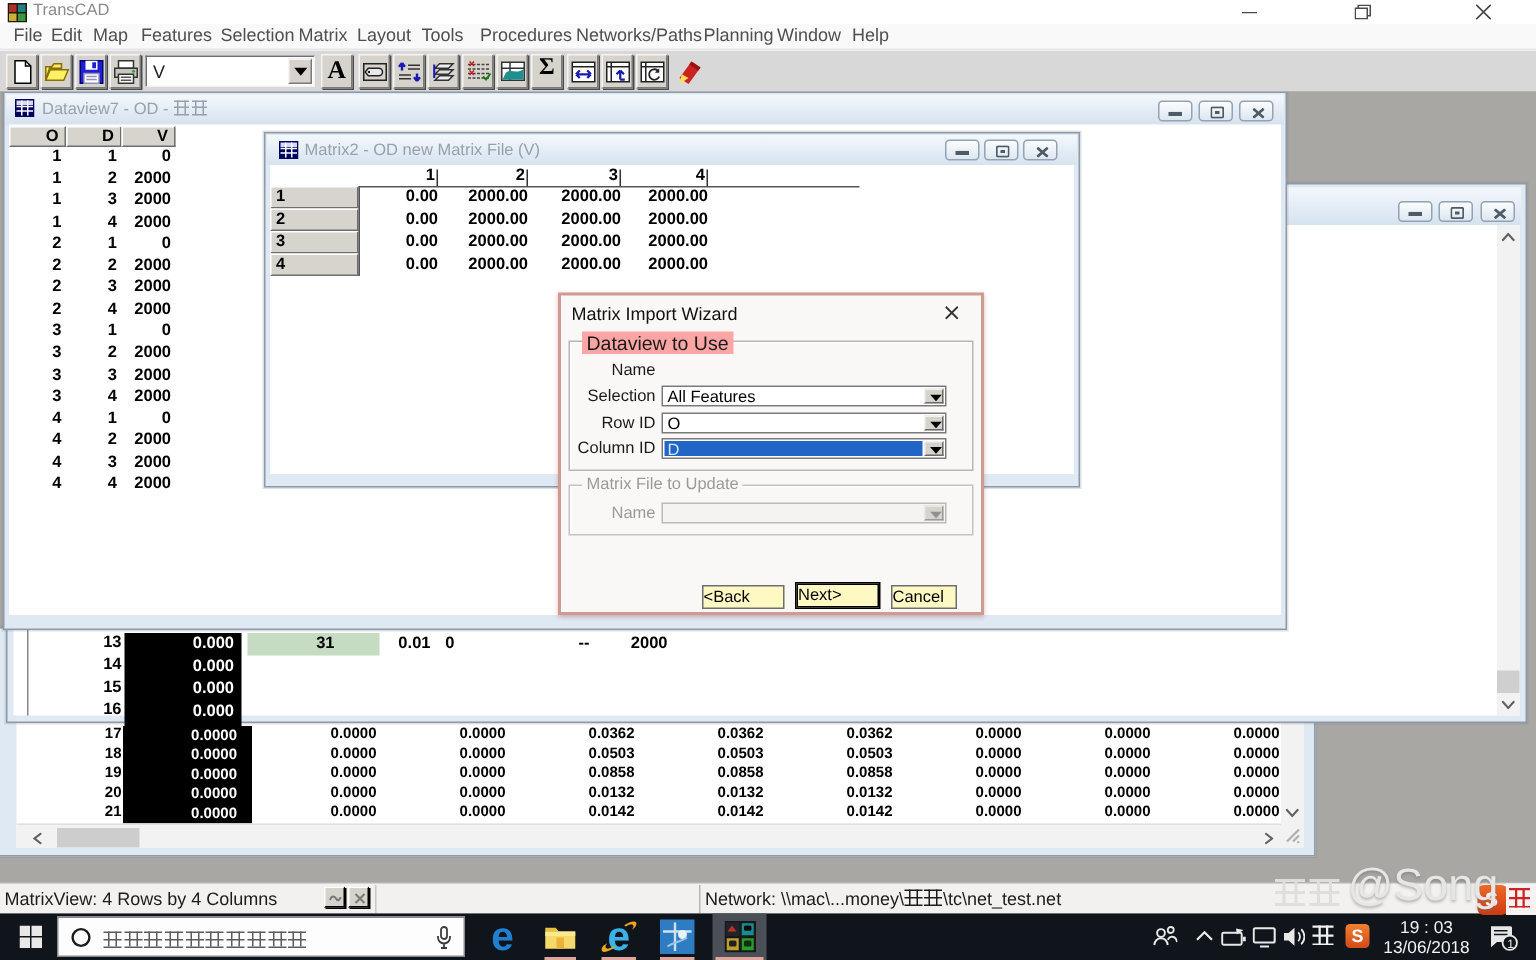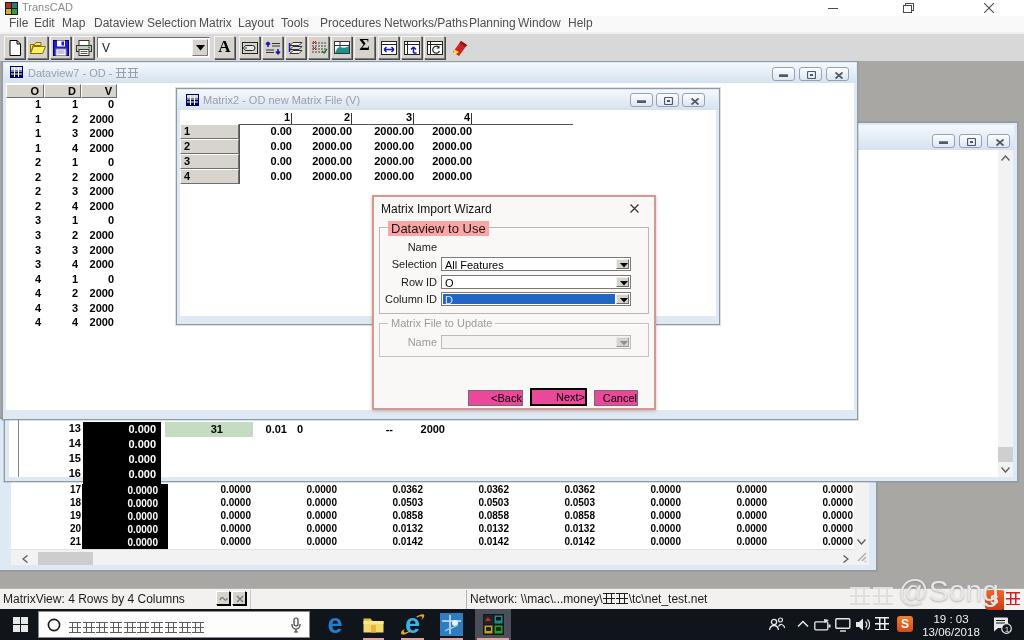--- a/index.html
+++ b/index.html
@@ -20,21 +20,21 @@
 .wtitle{left:4px;top:3px;right:4px;height:19px;background:linear-gradient(#f4f8fc,#d5e2ef)}
 .wbody{background:#fff}
 .cbtn{width:23px;height:14px;background:linear-gradient(#fbfdfe,#dde7f0);border:1px solid #93a3b3;border-radius:3px}
 .mrow{position:absolute;left:0;width:100%;height:15px}
 .dc10{position:absolute;top:0;height:13px;text-align:right;font-weight:bold;font-size:10px;color:#000}
 .wr{position:absolute;left:0;width:100%;height:13px}
 .wlab{position:absolute;font-size:11px;color:#1a1a1a;text-align:right}
 .combo{position:absolute;height:14px;background:#fff;border:1px solid #7a7a7a}
 .cari{position:absolute;right:1px;top:1px;width:13px;height:10px;background:#d6d3cd;border:1px solid;border-color:#f2f1ef #6a6a6a #6a6a6a #f2f1ef}
 .cari svg{position:absolute;left:2.5px;top:3px}
-.wbtn{position:absolute;width:55px;height:16px;background:#ec4899;border:1px solid #6e6e6e;font-size:11px;color:#000;text-align:right;line-height:15px}
+.wbtn{position:absolute;width:55px;height:16px;background:#fef9c3;border:1px solid #6e6e6e;font-size:11px;color:#000;text-align:left;line-height:15px}
 .cbtn span{position:absolute;left:0;top:0;width:100%;text-align:center;font-size:9px;line-height:13px;color:#4d5b66;font-weight:bold}
 .dc{position:absolute;top:0;height:14px;text-align:right;font-weight:bold;font-size:11px;color:#000}
 .cjk11{display:inline-block;width:10px;height:10px;margin:0 1px -1px 1px;background:
  linear-gradient(currentColor,currentColor) 0 0/10px 1px,
  linear-gradient(currentColor,currentColor) 0 4px/10px 1px,
  linear-gradient(currentColor,currentColor) 0 9px/10px 1px,
  linear-gradient(currentColor,currentColor) 2px 0/1px 10px,
  linear-gradient(currentColor,currentColor) 7px 0/1px 10px;
  background-repeat:no-repeat}
 .cjk13,.cjk13g,.cjk15,.cjk22{display:inline-block}
@@ -91,21 +91,21 @@
       </svg>
  <svg style="position:absolute;left:984px;top:3px" width="10" height="10" viewBox="0 0 10 10">
         <path d="M0 0L10 10M10 0L0 10" stroke="#4a4a4a" stroke-width="1.1"></path>
       </svg>
 </div>
 
 <div id="menubar">
  <div class="mi" style="left:9px">File</div>
  <div class="mi" style="left:34px">Edit</div>
  <div class="mi" style="left:62px">Map</div>
- <div class="mi" style="left:94px">Dataview</div>
+ <div class="mi" style="left:94px">Features</div>
  <div class="mi" style="left:147px">Selection</div>
  <div class="mi" style="left:199px">Matrix</div>
  <div class="mi" style="left:238px">Layout</div>
  <div class="mi" style="left:281px">Tools</div>
  <div class="mi" style="left:320px">Procedures</div>
  <div class="mi" style="left:384px">Networks/Paths</div>
  <div class="mi" style="left:469px">Planning</div>
  <div class="mi" style="left:518px">Window</div>
  <div class="mi" style="left:568px">Help</div>
 </div>

